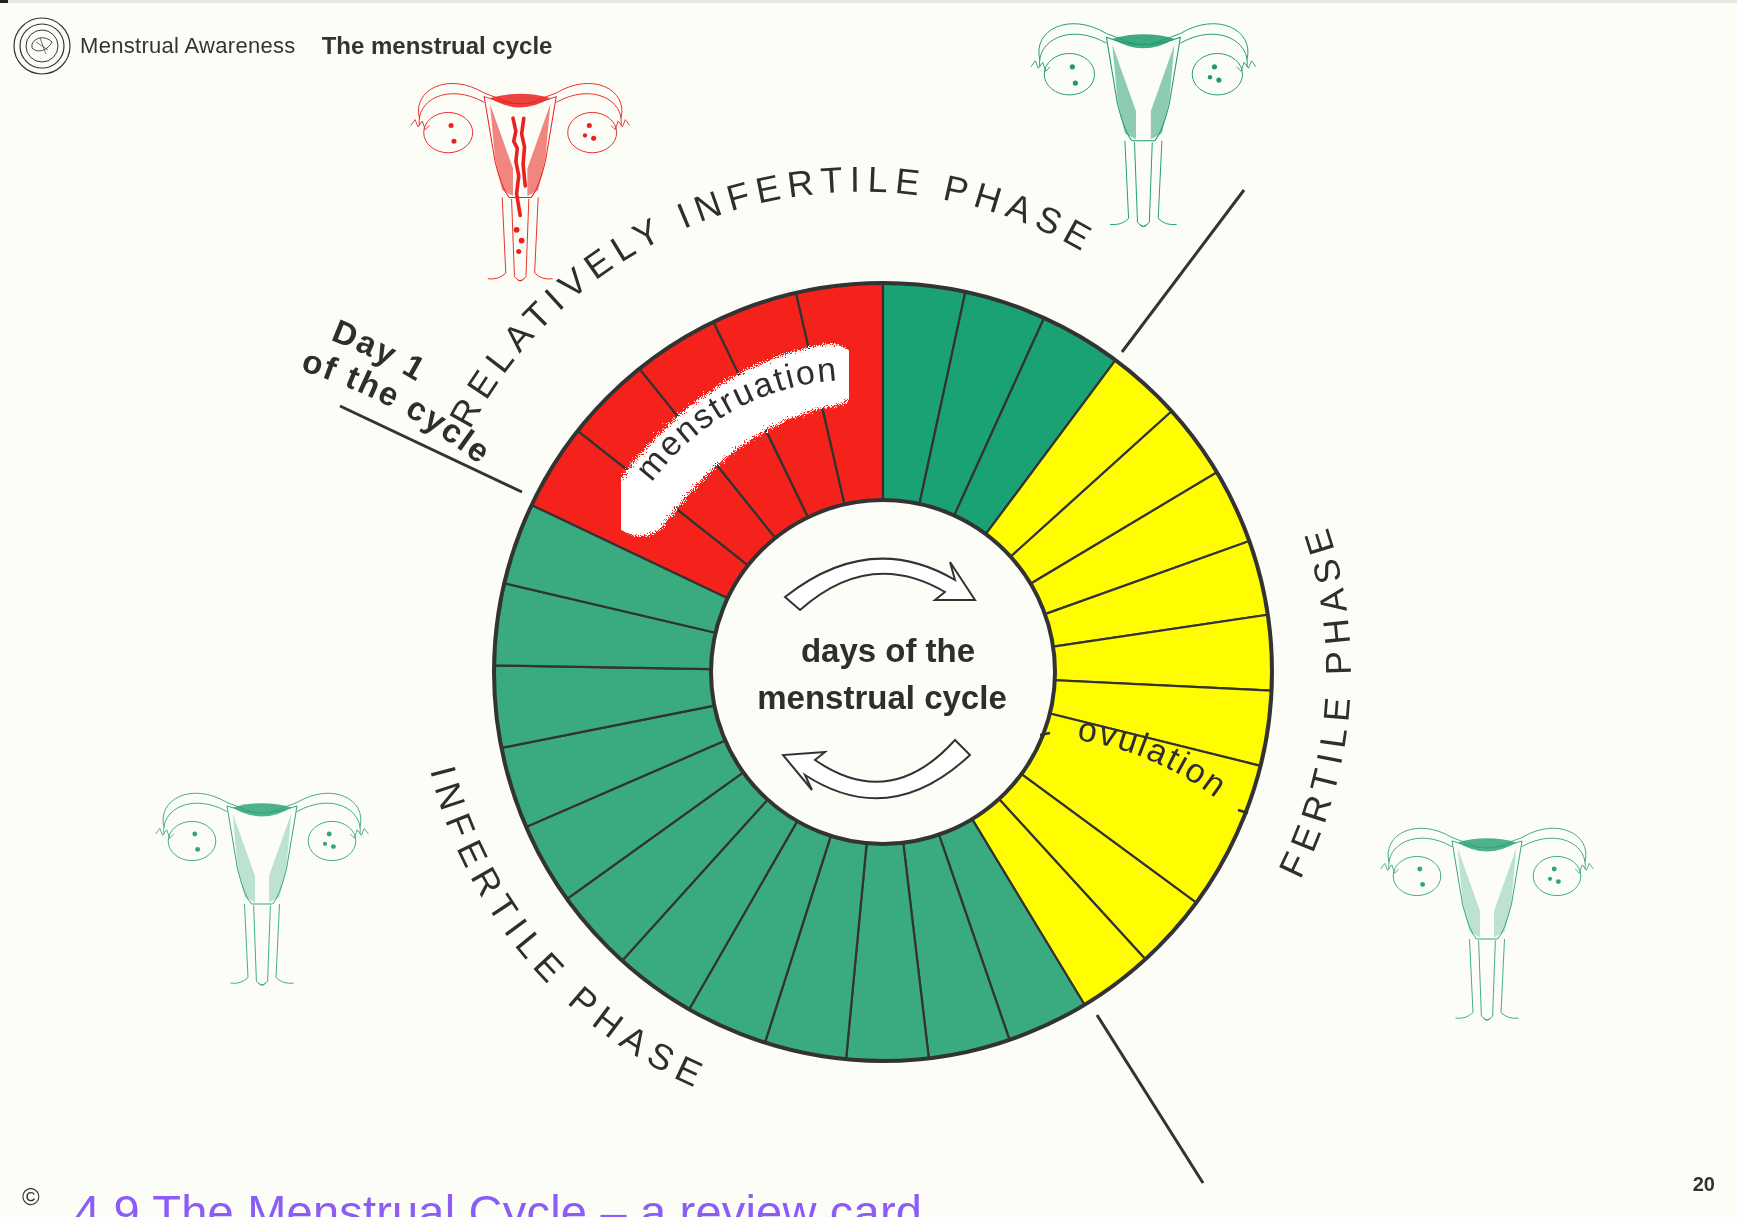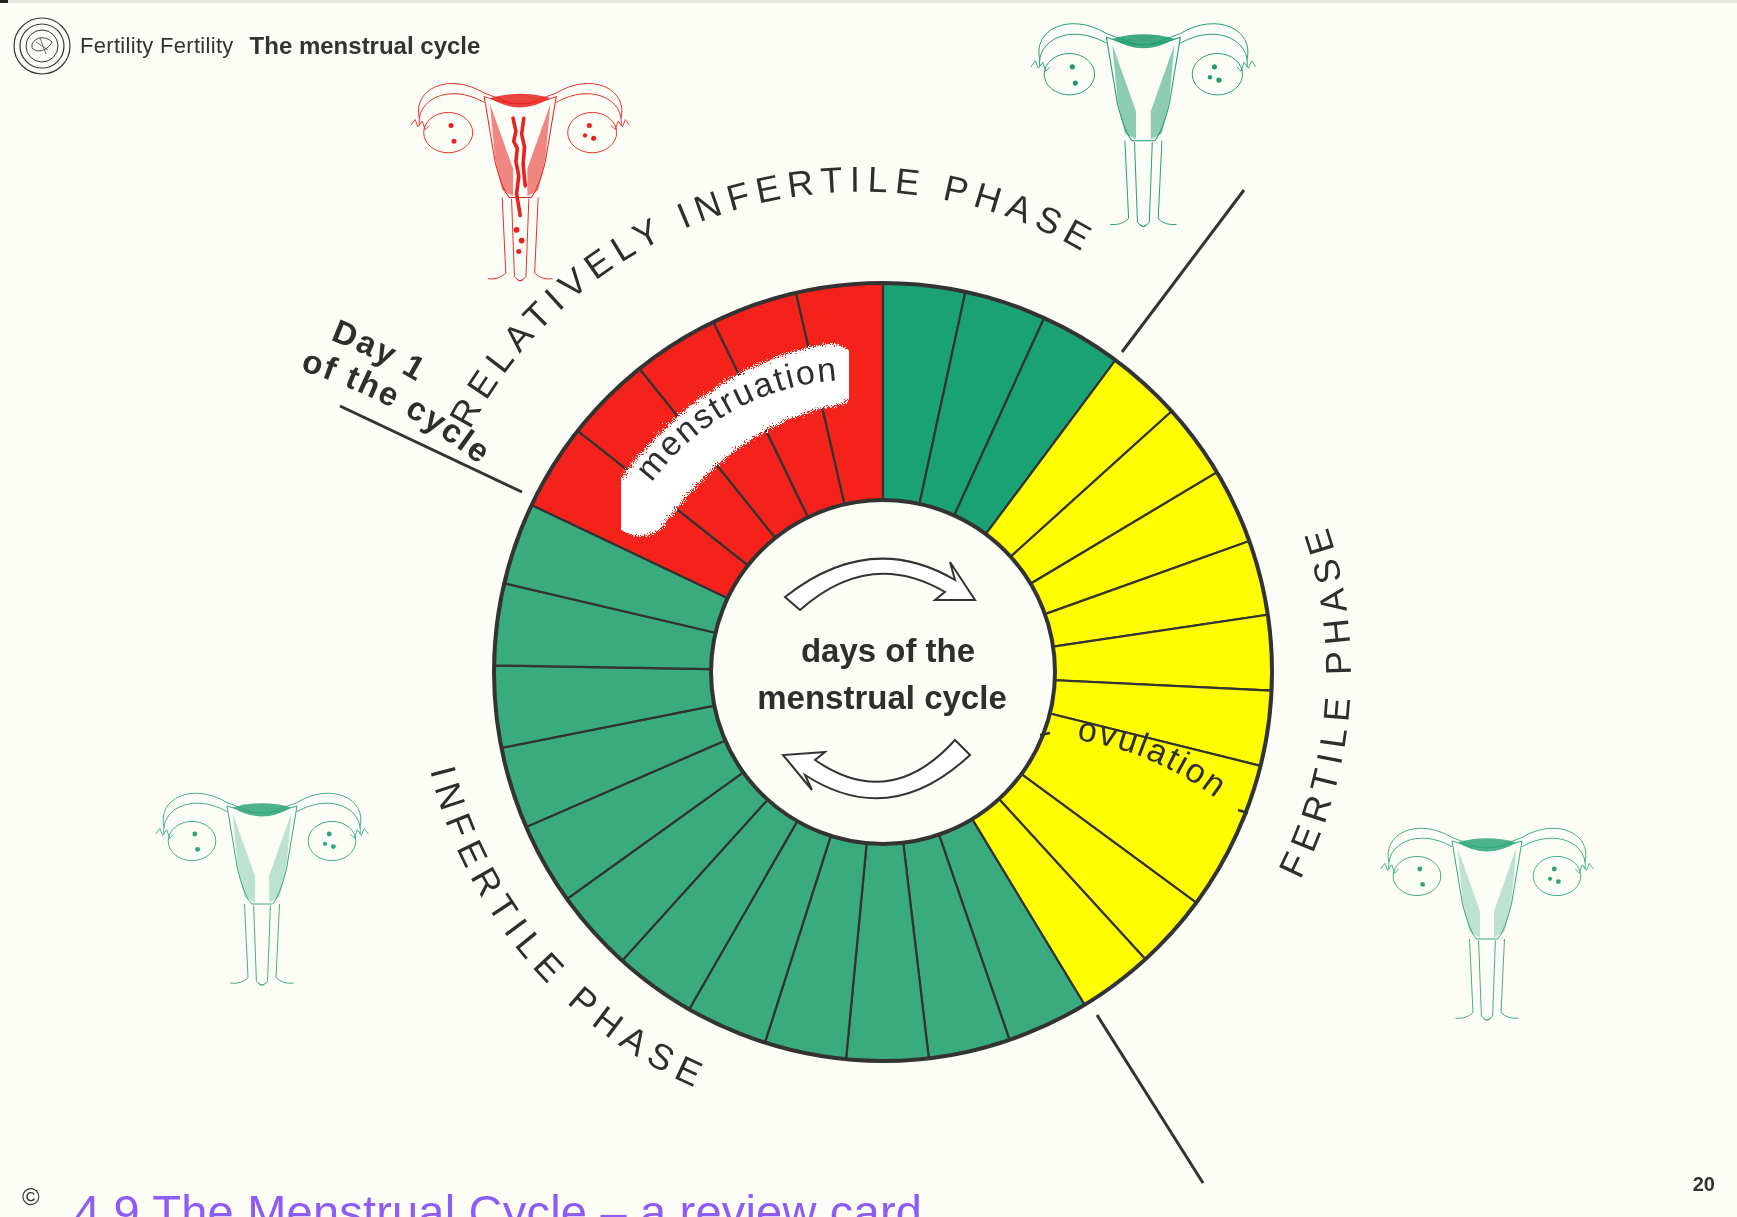--- a/index.html
+++ b/index.html
@@ -5,21 +5,21 @@
   html, body { margin:0; padding:0; }
   body {
     width:1737px; height:1217px; background:#fdfdf8; position:relative; overflow:hidden;
     font-family:"Liberation Sans", sans-serif; color:#333;
   }
   .topbar { position:absolute; left:0; top:0; width:1737px; height:3px; background:#e6e6e0; }
   .topbar .dark { position:absolute; left:0; top:0; width:8px; height:3px; background:#222; }
   .header { position:absolute; left:12px; top:16px; display:flex; align-items:center; }
   .logo { width:60px; height:60px; }
   .brand { font-size:22px; margin-left:8px; color:#333; letter-spacing:0.3px; }
-  .section-title { font-size:24px; font-weight:bold; margin-left:16px; color:#333; }
+  .section-title { font-size:24px; font-weight:bold; margin-left:26px; color:#333; }
   .caption { position:absolute; left:74px; top:1184px; font-size:47px; color:#8b5cf6; letter-spacing:0.2px; }
   .copyright { position:absolute; left:22px; top:1183px; font-size:24px; color:#333; }
   .page-num { position:absolute; right:22px; top:1173px; font-size:20px; font-weight:bold; color:#333; }
   svg.main { position:absolute; left:0; top:0; }
   .label-text { font-family:"Liberation Sans", sans-serif; fill:#2e2e2e; }
 </style>
 </head>
 <body>
 
 <div class="topbar">
@@ -27,21 +27,21 @@
   </div>
 
 <div class="header">
   <svg class="logo" viewBox="0 0 60 60">
     <circle cx="30" cy="30" r="28" fill="none" stroke="#333" stroke-width="1.2"></circle>
     <circle cx="30" cy="30" r="22" fill="none" stroke="#333" stroke-width="1.2"></circle>
     <circle cx="30" cy="30" r="16" fill="none" stroke="#333" stroke-width="1"></circle>
     <path d="M20 28 C24 20, 34 20, 40 26 C36 34, 26 38, 20 32 Z" fill="none" stroke="#333" stroke-width="0.9"></path>
     <path d="M24 26 L36 34 M28 22 L34 38" stroke="#333" stroke-width="0.7"></path>
   </svg>
-  <span class="brand">Fertility Fertility</span>
+  <span class="brand">Menstrual Awareness</span>
   <span class="section-title">The menstrual cycle</span>
 </div>
 
 <svg class="main" width="1737" height="1217" viewBox="0 0 1737 1217">
   <defs>
     <path id="arcTop" d="M 470 430 A 440 440 0 0 1 1150 300"></path>
     <path id="arcRight" d="M 1300 880 A 455 455 0 0 0 1325 520"></path>
     <path id="arcLeft" d="M 430 770 A 470 470 0 0 0 700 1090"></path>
     <path id="arcDay" d="M 330 340 A 560 560 0 0 1 530 470"></path>
     <path id="arcDay2" d="M 300 370 A 560 560 0 0 1 520 500"></path>

